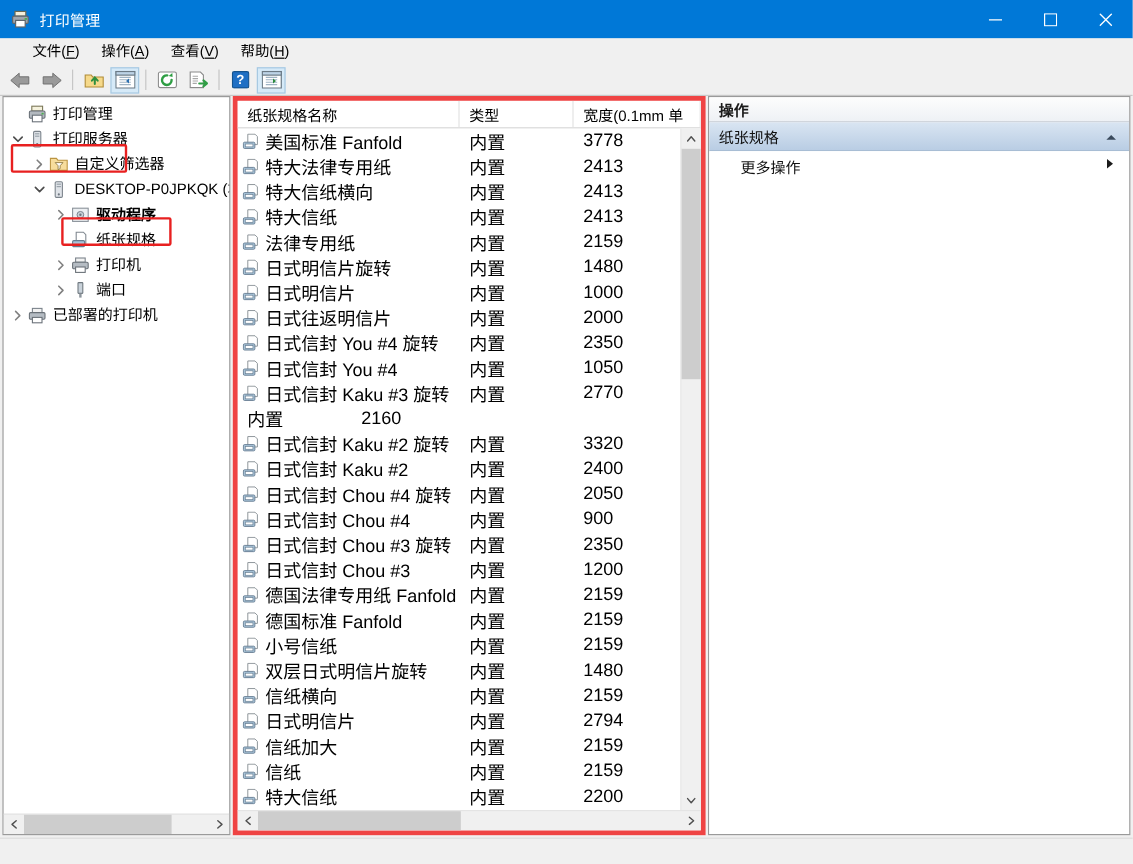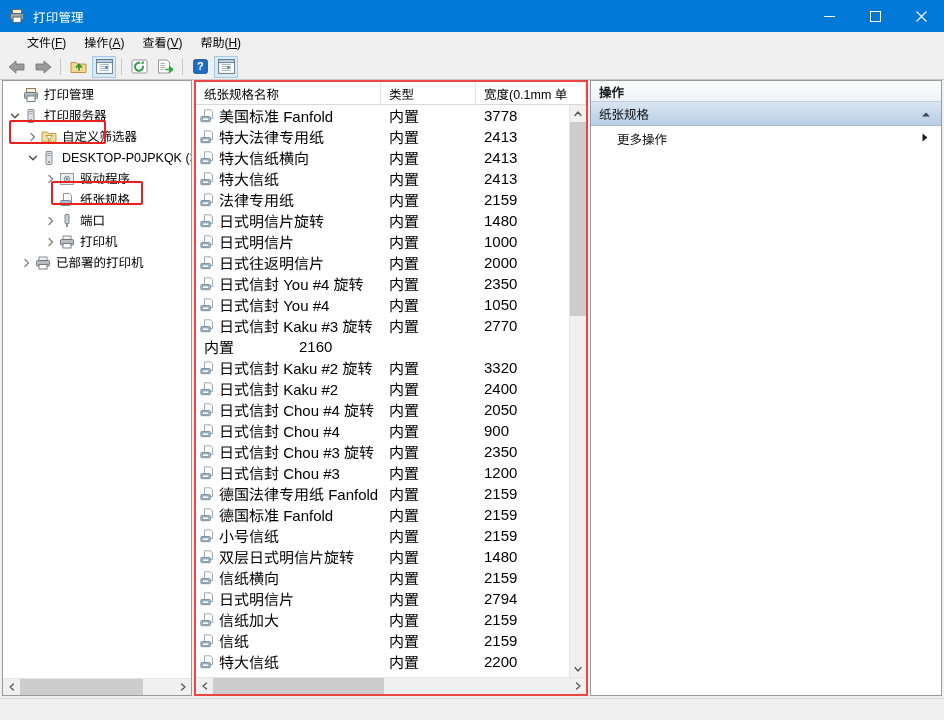--- a/index.html
+++ b/index.html
@@ -133,21 +133,21 @@
     border: 2px solid #e82020;
     border-radius: 2px;
     pointer-events: none;
   }
 
   
   .list-pane {
     flex: 1 1 auto;
     margin-left: 2px;
     background: #ffffff;
-    border: 2px solid #ef4444;
+    border: 4px solid #ef4444;
     display: flex; flex-direction: column;
     overflow: hidden;
     min-width: 0;
   }
   .lv-header {
     display: flex;
     height: 23px; flex: 0 0 23px;
     background: #ffffff;
     border-bottom: 1px solid #d9d9d9;
     font-size: 12.5px; color: #000;
@@ -434,21 +434,21 @@
             <svg width="16" height="16" viewBox="0 0 16 16">
               <rect x="5" y="1.5" width="6" height="13" rx="1" fill="#dfe3e8" stroke="#7b838b" stroke-width="0.9"></rect>
               <rect x="6.2" y="3" width="3.6" height="1" fill="#9aa3ab"></rect>
               <rect x="6.2" y="5" width="3.6" height="1" fill="#9aa3ab"></rect>
               <circle cx="8" cy="12" r="0.9" fill="#6f7780"></circle>
             </svg>
           </span>
           <span class="tlabel">DESKTOP-P0JPKQK (本</span>
         </div>
 
-        <div class="tree-node" style="padding-left:40px;">
+        <div class="tree-node" style="padding-left:40px;font-weight:bold;">
           <span class="twisty">
             <svg width="10" height="10" viewBox="0 0 10 10">
                 <path d="M3 1.5 L6.5 5 L3 8.5" fill="none" stroke="#808080" stroke-width="1.3" stroke-linecap="round" stroke-linejoin="round"></path>
               </svg>
           </span>
           <span class="tnicon">
             <svg width="16" height="16" viewBox="0 0 16 16">
               <rect x="1.5" y="2.5" width="13" height="11" fill="#eceff2" stroke="#8a9199" stroke-width="0.9"></rect>
               <circle cx="8" cy="8" r="2.8" fill="#c9d2da" stroke="#77808a" stroke-width="0.8"></circle>
               <circle cx="8" cy="8" r="1" fill="#6d767f"></circle>
@@ -469,44 +469,44 @@
         </div>
 
         <div class="tree-node" style="padding-left:40px;">
           <span class="twisty">
             <svg width="10" height="10" viewBox="0 0 10 10">
                 <path d="M3 1.5 L6.5 5 L3 8.5" fill="none" stroke="#808080" stroke-width="1.3" stroke-linecap="round" stroke-linejoin="round"></path>
               </svg>
           </span>
           <span class="tnicon">
             <svg width="16" height="16" viewBox="0 0 16 16">
-              <rect x="6" y="1.5" width="4" height="9" rx="0.5" fill="#c9d2da" stroke="#6f787f" stroke-width="0.9"></rect>
-              <rect x="7" y="10.5" width="2" height="3.5" fill="#8d959c"></rect>
-            </svg>
-          </span>
-          <span class="tlabel">端口</span>
+              <rect x="4" y="2" width="8" height="3.5" fill="#f2f2f2" stroke="#7b838b" stroke-width="0.9"></rect>
+              <rect x="1.5" y="5.5" width="13" height="5.5" rx="1" fill="#b5bcc3" stroke="#6a7178" stroke-width="0.9"></rect>
+              <rect x="4" y="9.5" width="8" height="4.5" fill="#ffffff" stroke="#6a7178" stroke-width="0.9"></rect>
+            </svg>
+          </span>
+          <span class="tlabel">打印机</span>
         </div>
 
         <div class="tree-node" style="padding-left:40px;">
           <span class="twisty">
             <svg width="10" height="10" viewBox="0 0 10 10">
                 <path d="M3 1.5 L6.5 5 L3 8.5" fill="none" stroke="#808080" stroke-width="1.3" stroke-linecap="round" stroke-linejoin="round"></path>
               </svg>
           </span>
           <span class="tnicon">
             <svg width="16" height="16" viewBox="0 0 16 16">
-              <rect x="4" y="2" width="8" height="3.5" fill="#f2f2f2" stroke="#7b838b" stroke-width="0.9"></rect>
-              <rect x="1.5" y="5.5" width="13" height="5.5" rx="1" fill="#b5bcc3" stroke="#6a7178" stroke-width="0.9"></rect>
-              <rect x="4" y="9.5" width="8" height="4.5" fill="#ffffff" stroke="#6a7178" stroke-width="0.9"></rect>
-            </svg>
-          </span>
-          <span class="tlabel">打印机</span>
-        </div>
-
-        <div class="tree-node" style="padding-left:16px;">
+              <rect x="6" y="1.5" width="4" height="9" rx="0.5" fill="#c9d2da" stroke="#6f787f" stroke-width="0.9"></rect>
+              <rect x="7" y="10.5" width="2" height="3.5" fill="#8d959c"></rect>
+            </svg>
+          </span>
+          <span class="tlabel">端口</span>
+        </div>
+
+        <div class="tree-node" style="padding-left:4px;">
           <span class="twisty">
             <svg width="10" height="10" viewBox="0 0 10 10">
                 <path d="M3 1.5 L6.5 5 L3 8.5" fill="none" stroke="#808080" stroke-width="1.3" stroke-linecap="round" stroke-linejoin="round"></path>
               </svg>
           </span>
           <span class="tnicon">
             <svg width="16" height="16" viewBox="0 0 16 16">
               <rect x="4" y="2" width="8" height="3.5" fill="#f2f2f2" stroke="#7b838b" stroke-width="0.9"></rect>
               <rect x="1.5" y="5.5" width="13" height="5.5" rx="1" fill="#b5bcc3" stroke="#6a7178" stroke-width="0.9"></rect>
               <rect x="4" y="9.5" width="8" height="4.5" fill="#ffffff" stroke="#6a7178" stroke-width="0.9"></rect>

